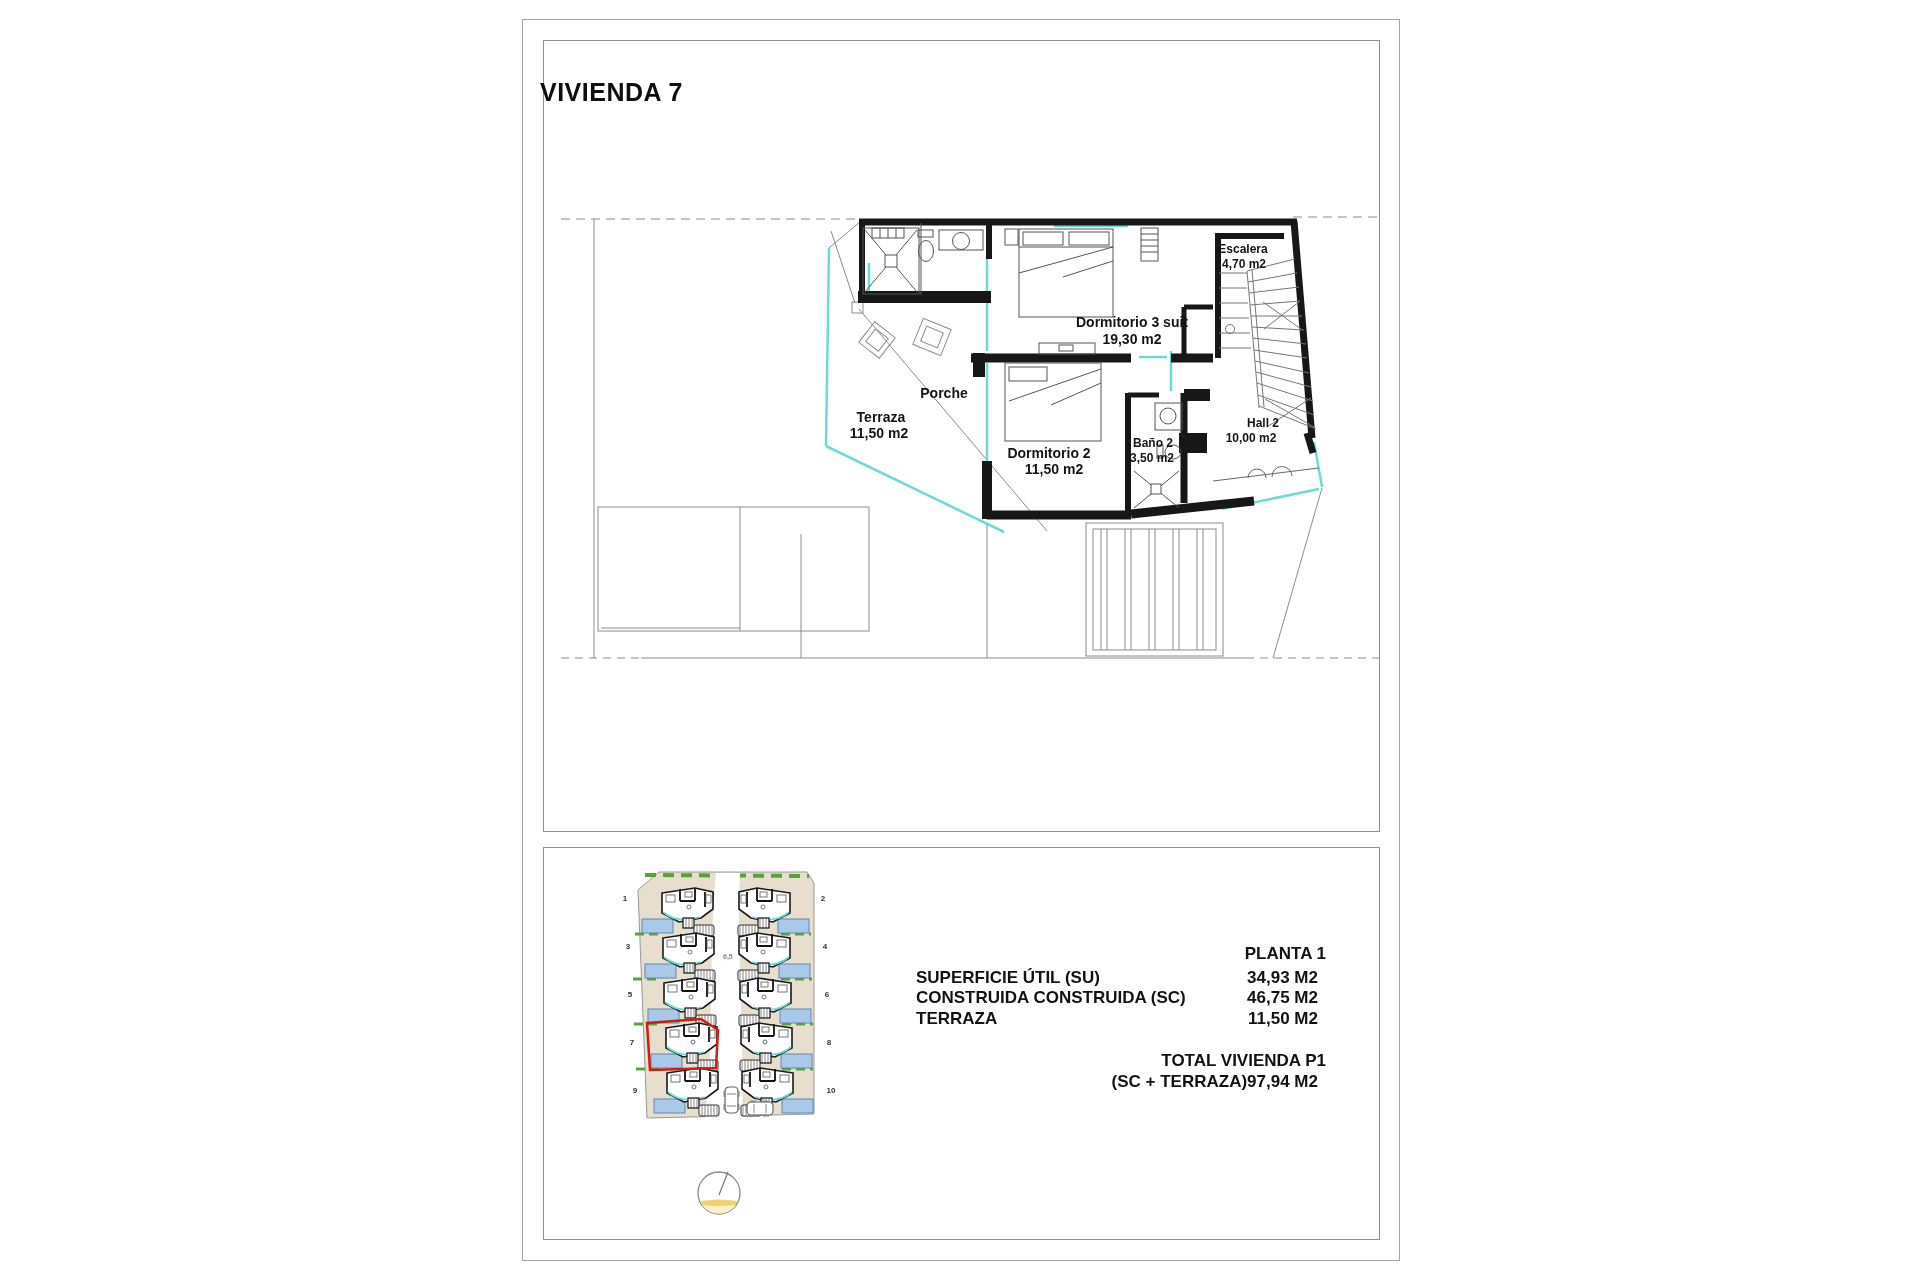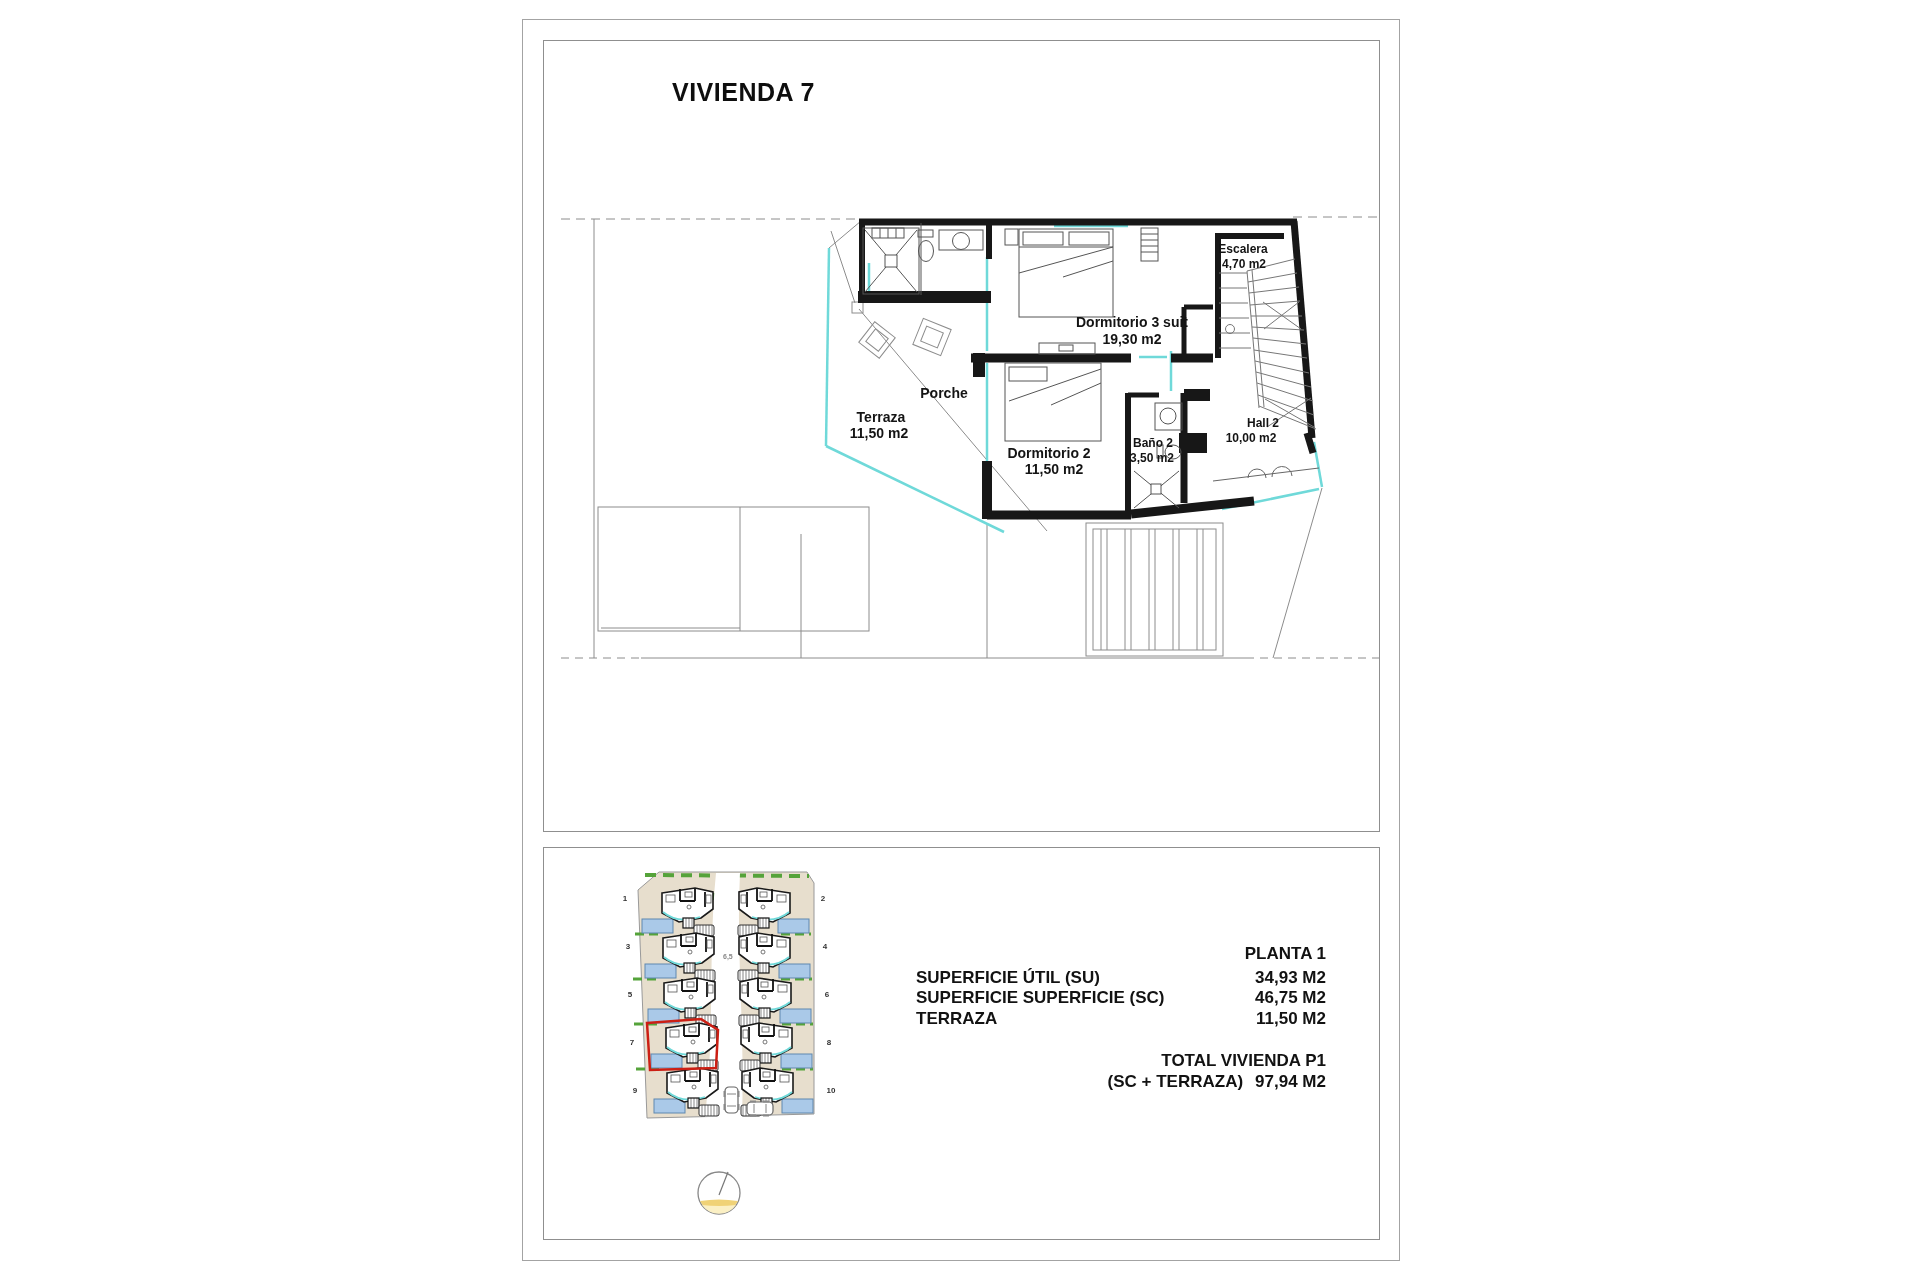--- a/index.html
+++ b/index.html
@@ -3,25 +3,25 @@
 <meta charset="utf-8">
 <style>
   html,body{margin:0;padding:0;background:#ffffff;}
   .page{position:relative;width:1920px;height:1280px;background:#ffffff;overflow:hidden;
         font-family:"Liberation Sans", sans-serif;color:#151515;}
   .doc-border{position:absolute;left:522px;top:19px;width:876px;height:1240px;
               border:1px solid #a3a3a3;background:#ffffff;}
   .panel{position:absolute;background:#ffffff;border:1px solid #8f8f8f;}
   .panel-top{left:543px;top:40px;width:835px;height:790px;}
   .panel-bottom{left:543px;top:847px;width:835px;height:391px;}
-  .sheet-title{position:absolute;left:585px;top:78px;width:230px;text-align:right;
+  .sheet-title{position:absolute;left:540px;top:78px;width:230px;text-align:left;
                font-size:25px;font-weight:bold;letter-spacing:.5px;color:#0e0e0e;}
   svg{position:absolute;left:0;top:0;}
   .spec{position:absolute;left:372px;width:410px;font-size:17px;font-weight:bold;color:#121212;}
-  .spec-row{position:absolute;left:0;right:0;display:flex;justify-content:space-between;white-space:nowrap;gap:12px;}
+  .spec-row{position:absolute;left:0;right:8px;display:flex;justify-content:space-between;white-space:nowrap;}
   .spec-right{position:absolute;right:0;text-align:right;white-space:nowrap;}
   .lbl{white-space:nowrap;}
   text{font-family:"Liberation Sans", sans-serif;font-weight:bold;fill:#141414;}
   .roomlabel{font-size:14px;}
   .roomlabel-sm{font-size:12px;}
   .unitnum{font-size:8px;fill:#333;}
   .roadlbl{font-size:7px;fill:#888;font-weight:bold;}
 </style>
 </head>
 <body>
@@ -291,21 +291,21 @@
       </g>
     </svg>
 
     <div class="spec">
       <div class="spec-right" style="top:84px;margin-top:12px;">PLANTA 1</div>
       <div class="spec-row" style="top:120px;">
         <span class="lbl">SUPERFICIE ÚTIL (SU)</span>
         <span>34,93 M2</span>
       </div>
       <div class="spec-row" style="top:140px;">
-        <span class="lbl">SUPERFICIE SUPERFICIE (SC)</span>
+        <span class="lbl">CONSTRUIDA CONSTRUIDA (SC)</span>
         <span>46,75 M2</span>
       </div>
       <div class="spec-row" style="top:161px;">
         <span class="lbl">TERRAZA</span>
         <span>11,50 M2</span>
       </div>
       <div class="spec-right" style="top:203px;margin-left:32px;">TOTAL VIVIENDA P1</div>
       <div class="spec-row" style="top:224px;justify-content:flex-end;">
         <span class="lbl">(SC + TERRAZA)</span>
         <span>97,94 M2</span>

